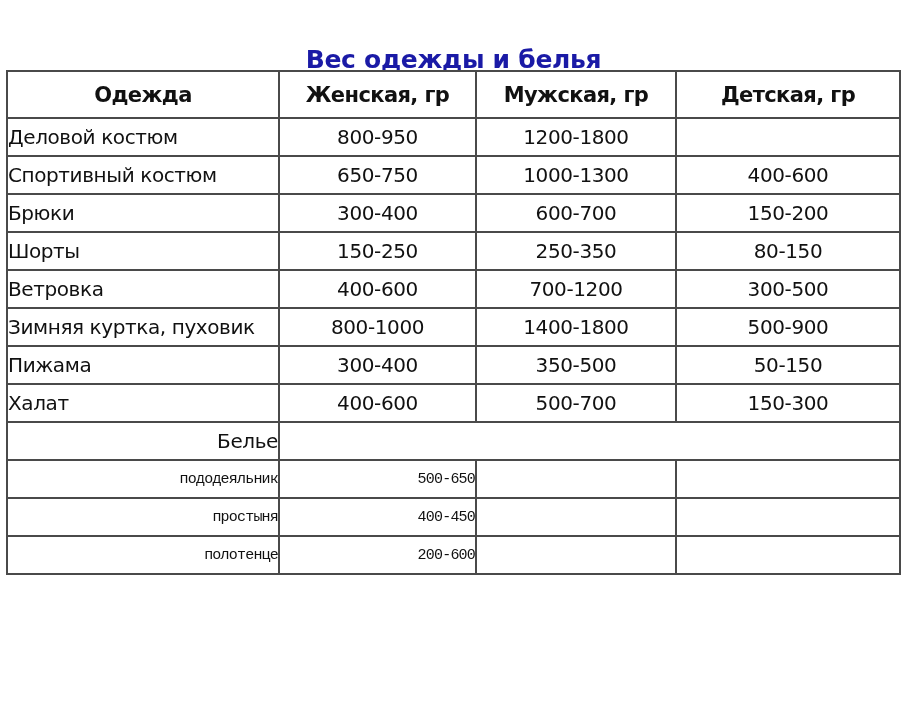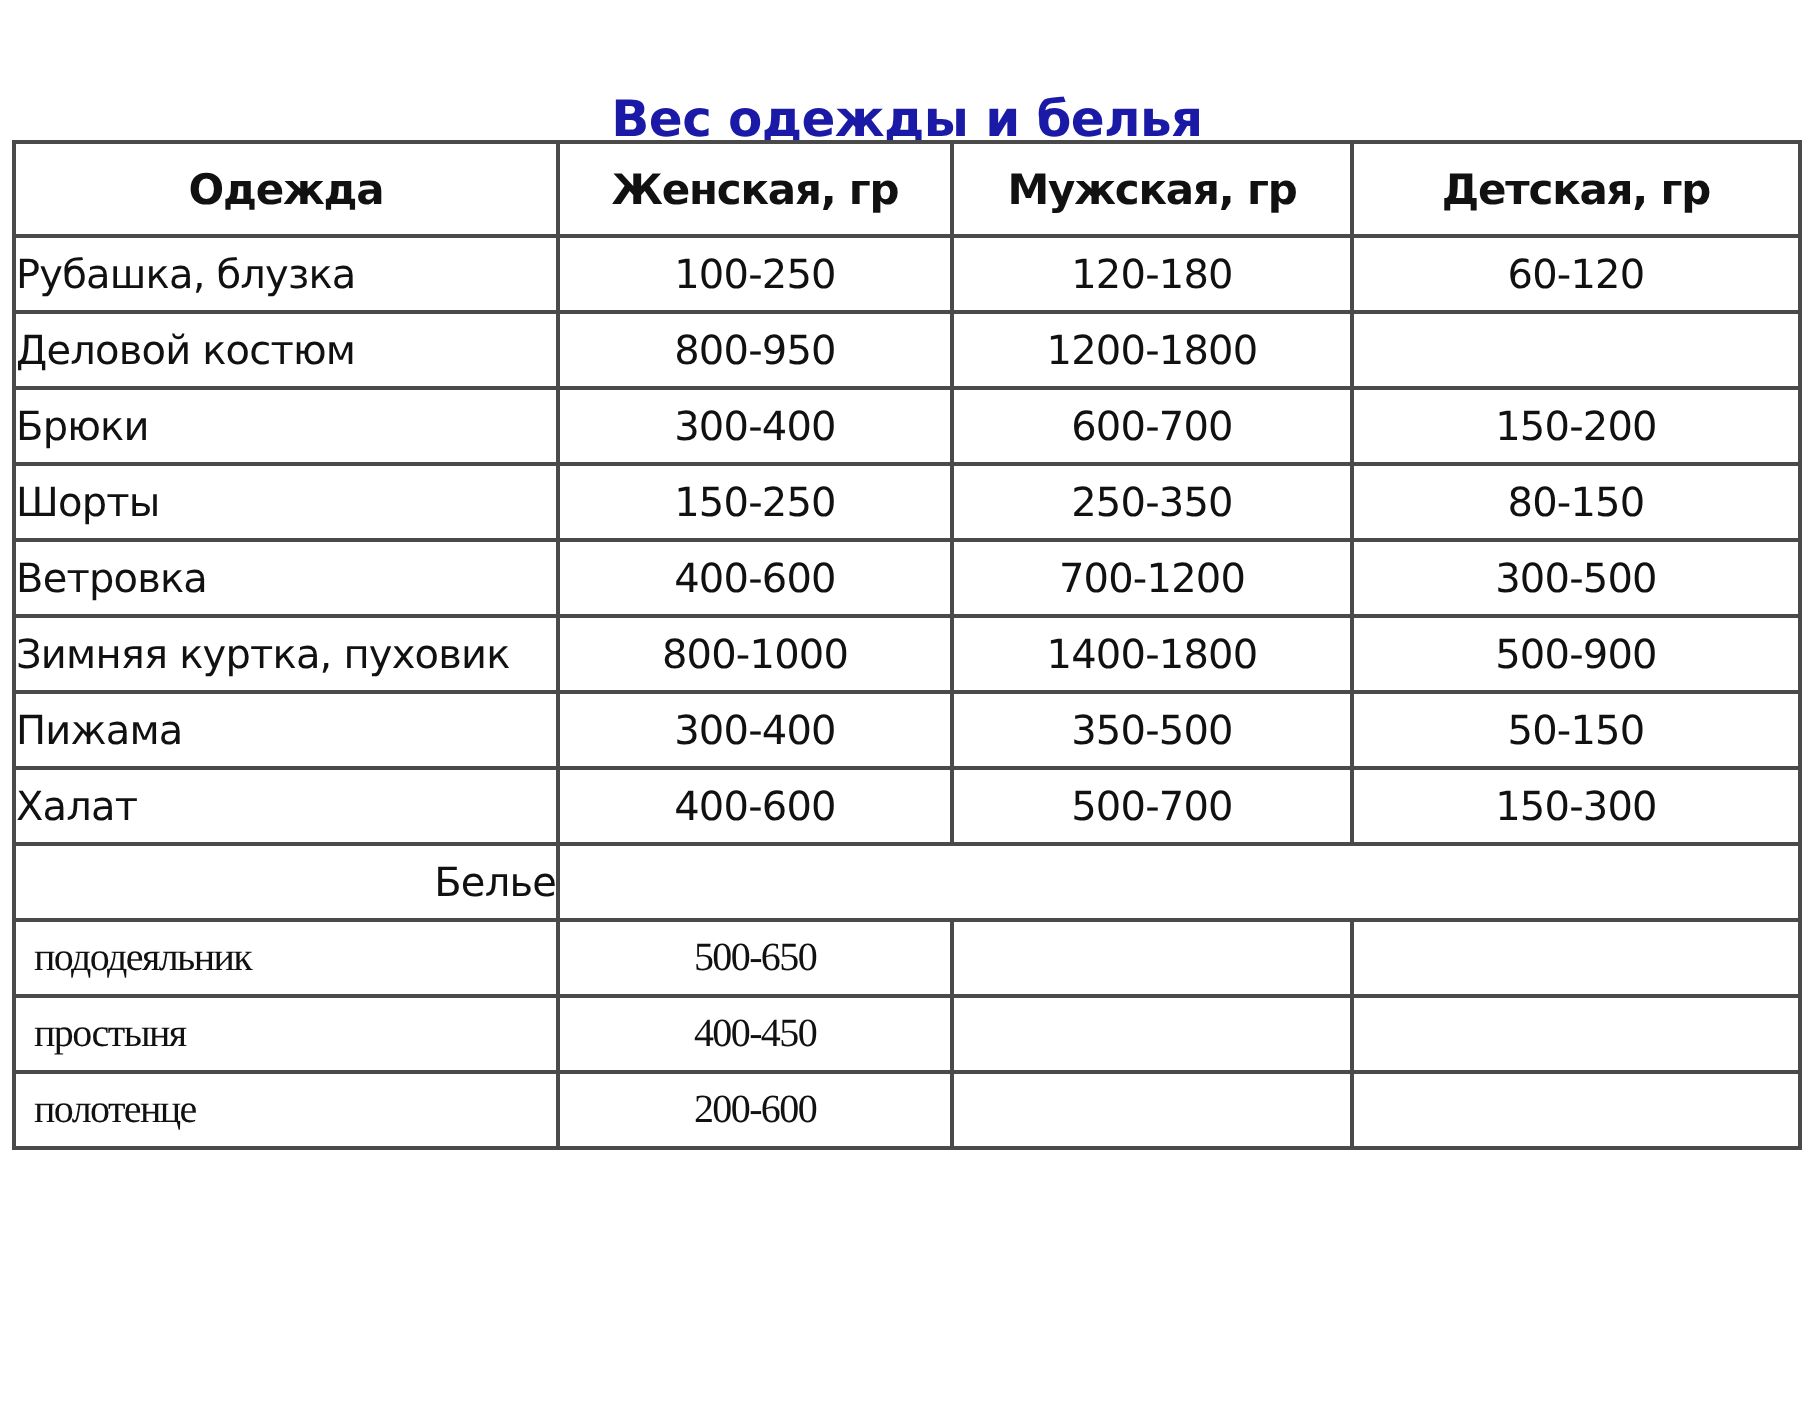--- a/index.html
+++ b/index.html
@@ -63,23 +63,24 @@
     td.val {
       text-align: center;
     }
     td.section {
       text-align: right;
       font-weight: bold;
       font-size: 19px;
       letter-spacing: -0.5px;
     }
     tr.linen td {
-      font-family: Liberation Serif, serif;
-      font-size: 20px;
+      font-family: Liberation Mono, monospace;
+      font-size: 15px;
       letter-spacing: -0.8px;
+      text-align: right;
     }
     tr.linen td.name {
       padding-left: 9px;
     }
   </style>
 </head>
 <body>
 
 <div class="title">Вес одежды и белья</div>
 
@@ -93,30 +94,30 @@
   <thead>
     <tr>
       <th>Одежда</th>
       <th>Женская, гр</th>
       <th>Мужская, гр</th>
       <th>Детская, гр</th>
     </tr>
   </thead>
   <tbody>
     <tr>
-      <td class="name">Рубашка, блузка</td>
-      <td class="val">100-250</td>
-      <td class="val">120-180</td>
-      <td class="val">60-120</td>
-    </tr>
-    <tr>
       <td class="name">Деловой костюм</td>
       <td class="val">800-950</td>
       <td class="val">1200-1800</td>
       <td class="val"></td>
+    </tr>
+    <tr>
+      <td class="name">Спортивный костюм</td>
+      <td class="val">650-750</td>
+      <td class="val">1000-1300</td>
+      <td class="val">400-600</td>
     </tr>
     <tr>
       <td class="name">Брюки</td>
       <td class="val">300-400</td>
       <td class="val">600-700</td>
       <td class="val">150-200</td>
     </tr>
     <tr>
       <td class="name">Шорты</td>
       <td class="val">150-250</td>

